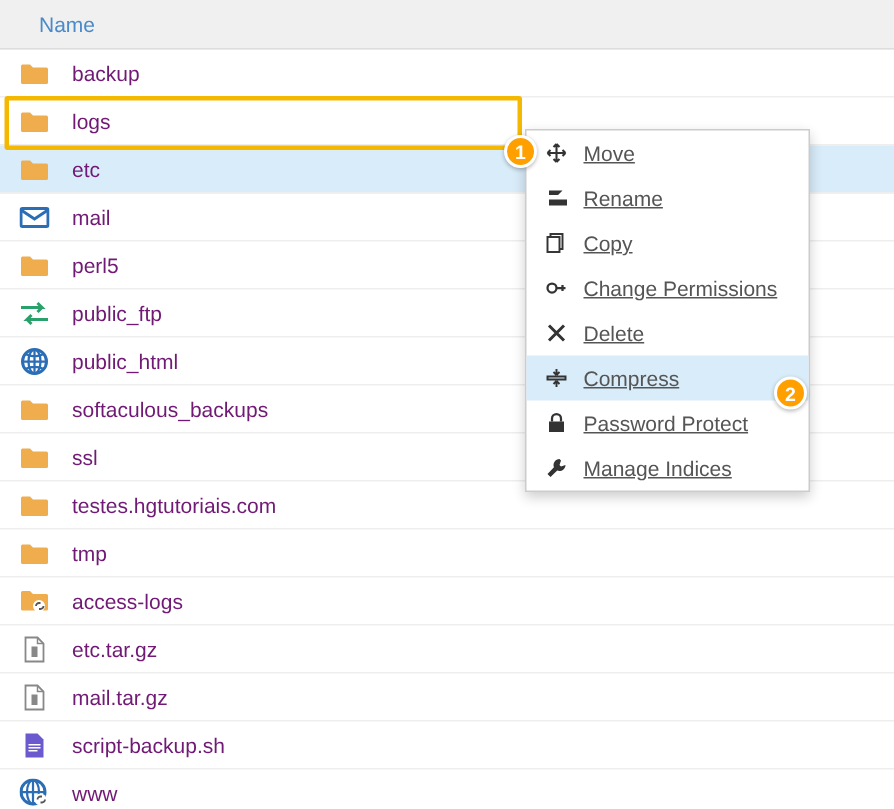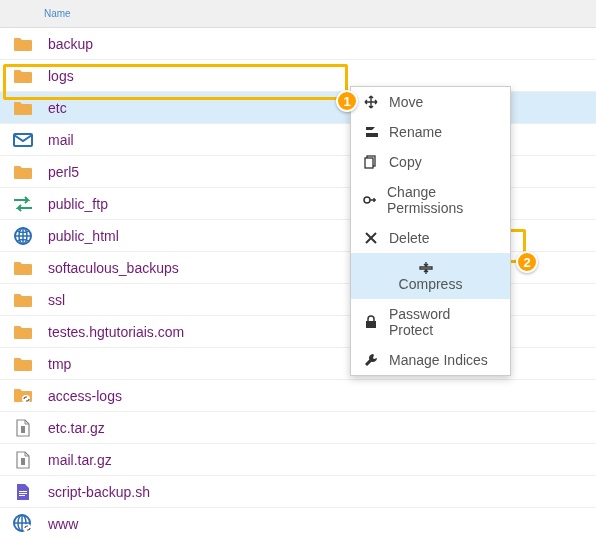--- a/index.html
+++ b/index.html
@@ -9,23 +9,23 @@
   color: #555;
   background: #fff;
   width: 596px;
   height: 539px;
   overflow: hidden;
   position: relative;
 }
 .header {
   background: #f0f0f0;
   border-bottom: 1px solid #ddd;
-  padding: 8px 12px 8px 44px;
+  padding: 8px 12px 8px 26px;
   color: #4a8ac9;
-  font-size: 10px;
+  font-size: 14px;
 }
 .row {
   display: flex;
   align-items: center;
   padding: 6px 12px;
   border-bottom: 1px solid #eee;
   height: 32px;
   position: relative;
 }
 .row.selected {
@@ -76,37 +76,37 @@
   border: 2px solid #fff;
   box-shadow: 0 1px 3px rgba(0,0,0,0.3);
   z-index: 30;
 }
 .callout-1 { left: 336px; top: 90px; }
 .callout-2 { left: 516px; top: 251px; }
 .context-menu {
   position: absolute;
   left: 350px;
   top: 86px;
-  width: 161px;
+  width: 190px;
   background: #fff;
   border: 1px solid #ccc;
   box-shadow: 0 3px 8px rgba(0,0,0,0.2);
   z-index: 20;
+  text-decoration: underline;
 }
 .ctx-item {
   display: flex;
   align-items: center;
   padding: 7px 12px;
   color: #555;
   font-size: 14px;
   cursor: pointer;
 }
 .ctx-item.sel {
   background: #d9ecf9;
-  flex-direction: column;
 }
 .ctx-item .cicon {
   width: 16px;
   height: 16px;
   margin-right: 10px;
   display: inline-flex;
   align-items: center;
   justify-content: center;
 }
 svg { display: block; }

